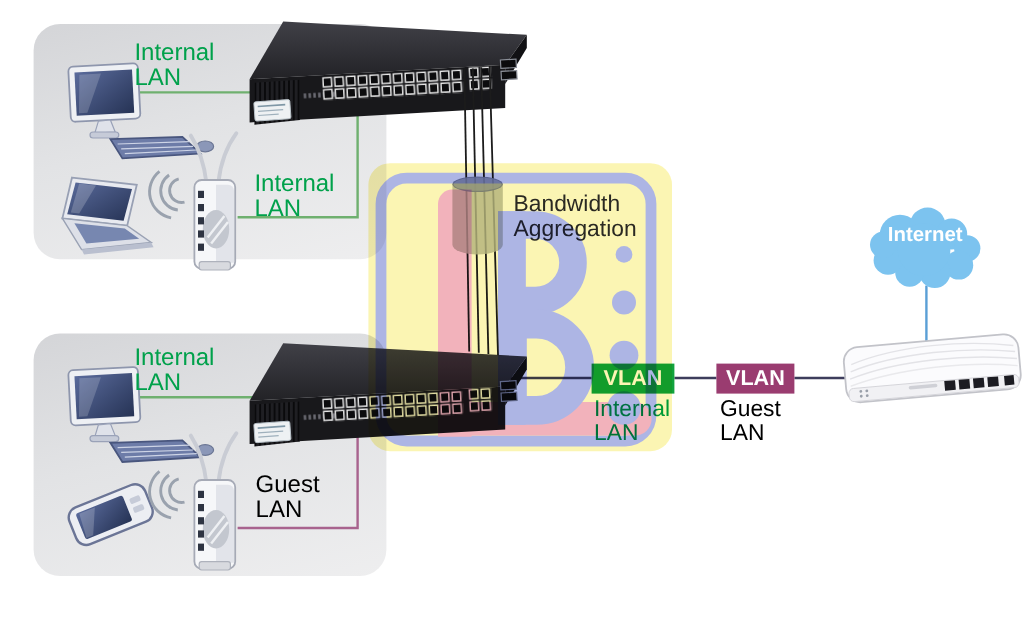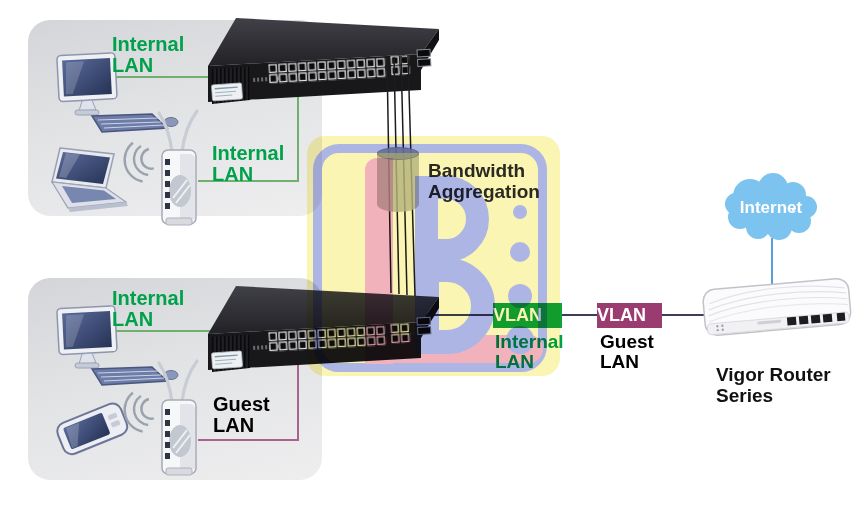--- a/index.html
+++ b/index.html
@@ -8,27 +8,27 @@
   .group-box{position:absolute;width:294px;border-radius:22px;z-index:1;
      background:linear-gradient(165deg,#d4d5d8 0%,#e2e3e5 45%,#eeeeef 100%);}
   #lines-under{position:absolute;left:0;top:0;z-index:2;}
   .dev{position:absolute;z-index:3;}
   #lines-over{position:absolute;left:0;top:0;z-index:4;}
   .cyl-body{position:absolute;left:377px;top:153px;width:42px;height:59px;z-index:5;
      background:rgba(183,187,176,.82);border-radius:0 0 21px 21px / 0 0 8px 8px;}
   .cyl-top{position:absolute;left:377px;top:147px;width:42px;height:13px;z-index:5;
      background:rgba(148,154,172,.9);border:1px solid rgba(114,121,150,.65);
      border-radius:50%;box-sizing:border-box;}
-  .lbl{position:absolute;z-index:6;font-weight:bold;white-space:pre-line;line-height:21px;}
+  .lbl{position:absolute;z-index:6;font-weight:normal;white-space:pre-line;line-height:21px;}
   .lbl.green{color:#00A14B;font-size:20px;}
   .lbl.purple{color:#000000;font-size:20px;}
   .lbl.dark{color:#2a2a30;font-size:19px;}
   .lbl.black{color:#111;font-size:19px;}
   .vlan-badge{position:absolute;z-index:6;height:25px;color:#fff;font-weight:bold;
-     font-size:18px;text-align:left;line-height:25px;}
+     font-size:18px;text-align:center;line-height:25px;}
   .vlan-badge.green{background:#12A23D;}
   .vlan-badge.purple{background:#9A3C70;}
   .cloud-lbl{position:absolute;z-index:6;color:#fff;font-weight:bold;font-size:17px;
      text-align:center;}
   
   #watermark{position:absolute;left:307px;top:136px;width:253px;height:240px;z-index:7;
      background:#FBF5AF;border-radius:18px;mix-blend-mode:multiply;opacity:.95;}
   #watermark .frame{position:absolute;left:6px;top:8px;width:234px;height:228px;
      box-sizing:border-box;border:9px solid #a9b1e3;border-radius:26px;}
   #watermark .pinkbar{position:absolute;left:58px;top:22px;width:28px;height:206px;
@@ -284,24 +284,22 @@
 Aggregation</div>
 
   <div class="vlan-badge green" style="left:493px;top:303px;width:69px">VLAN</div>
   <div class="lbl green" style="left:495px;top:332px;font-size:19px;line-height:20px">Internal
 LAN</div>
 
   <div class="vlan-badge purple" style="left:597px;top:303px;width:65px">VLAN</div>
   <div class="lbl purple" style="left:600px;top:332px;font-size:19px;line-height:20px">Guest
 LAN</div>
 
-  <div class="cloud-lbl" style="left:720px;top:198px;width:102px">Internet</div>
-
-  <div class="lbl black" style="left:716px;top:364px">Vigor Router
-Series</div>
+  <div class="cloud-lbl" style="left:720px;top:186px;width:102px">Internet</div>
+
 
   
   <div id="watermark">
     <div class="frame"></div>
     <div class="pinkbar"></div>
     <div class="pinkfoot"></div>
     <div class="stem"></div>
     <div class="bring r1"></div>
     <div class="bring r2"></div>
     <div class="dot" style="left:206px;top:69px;width:14px;height:14px"></div>

